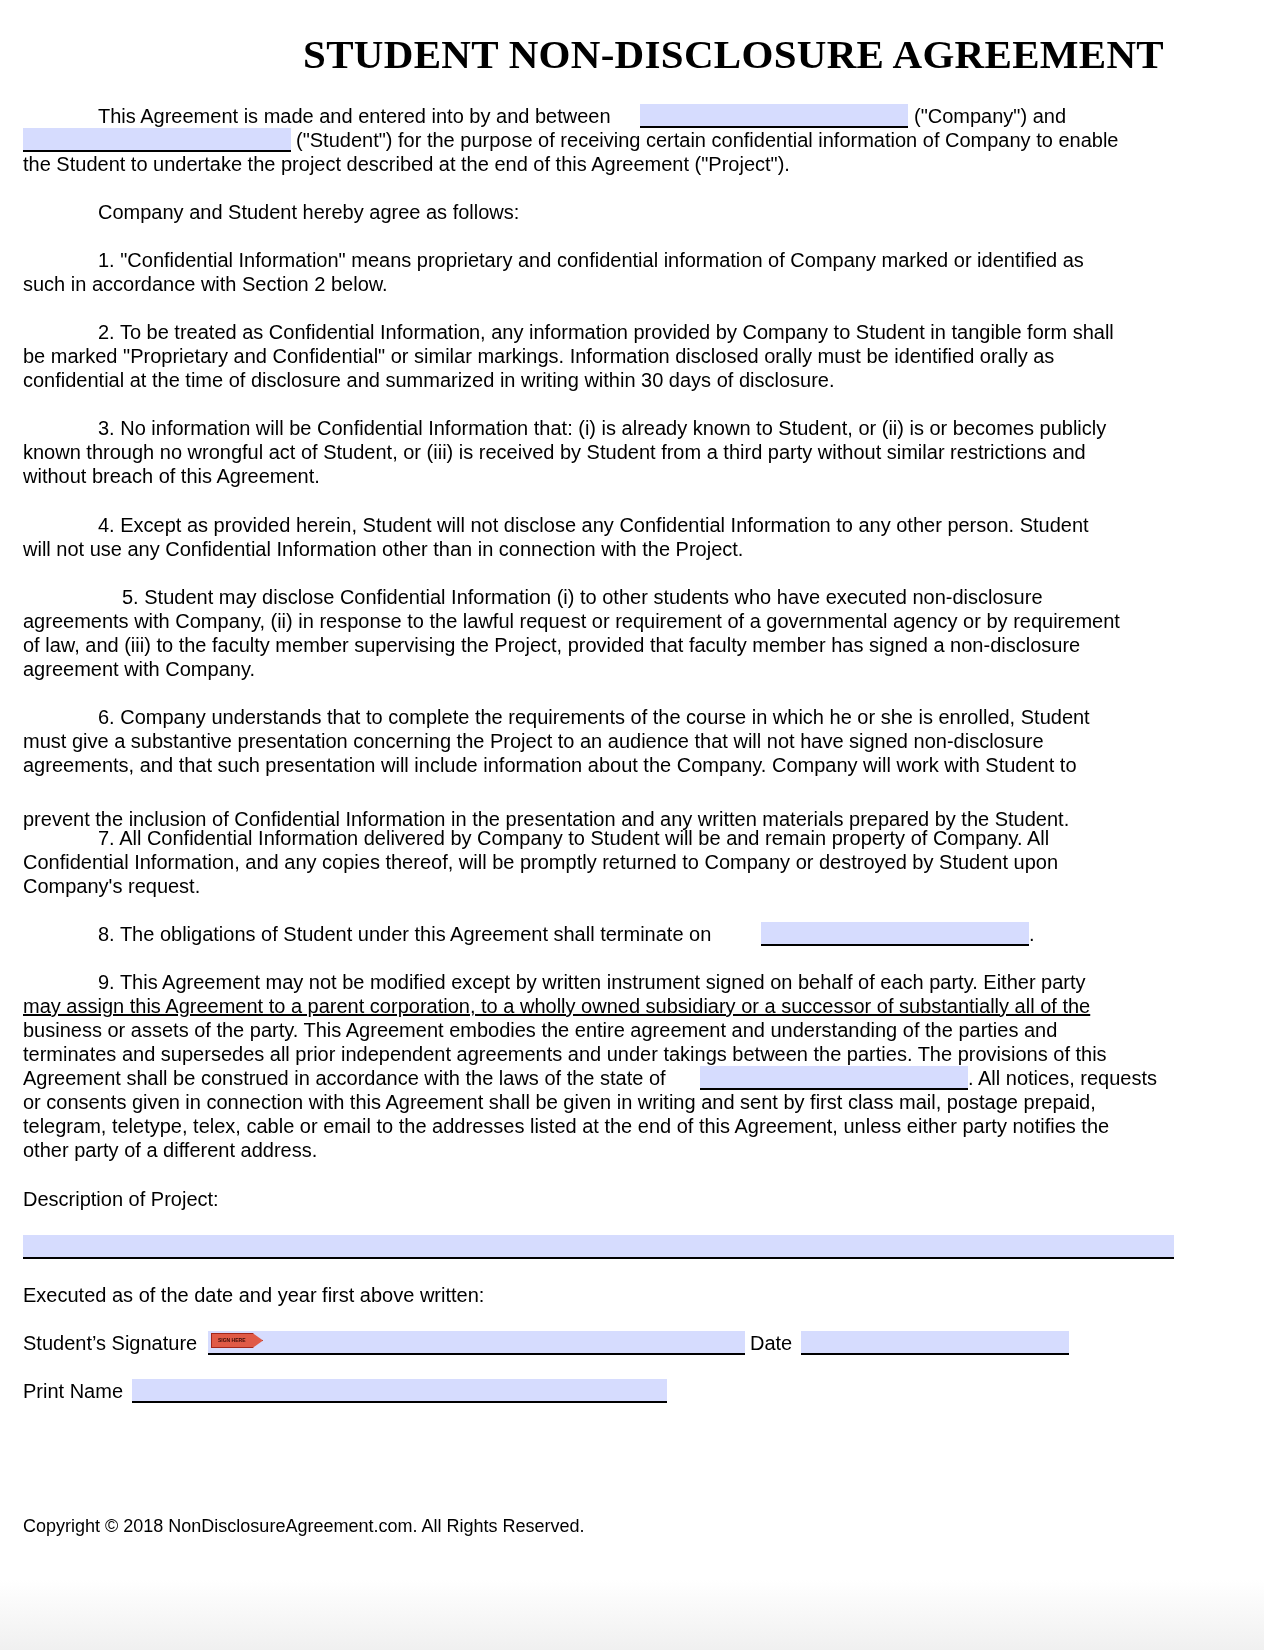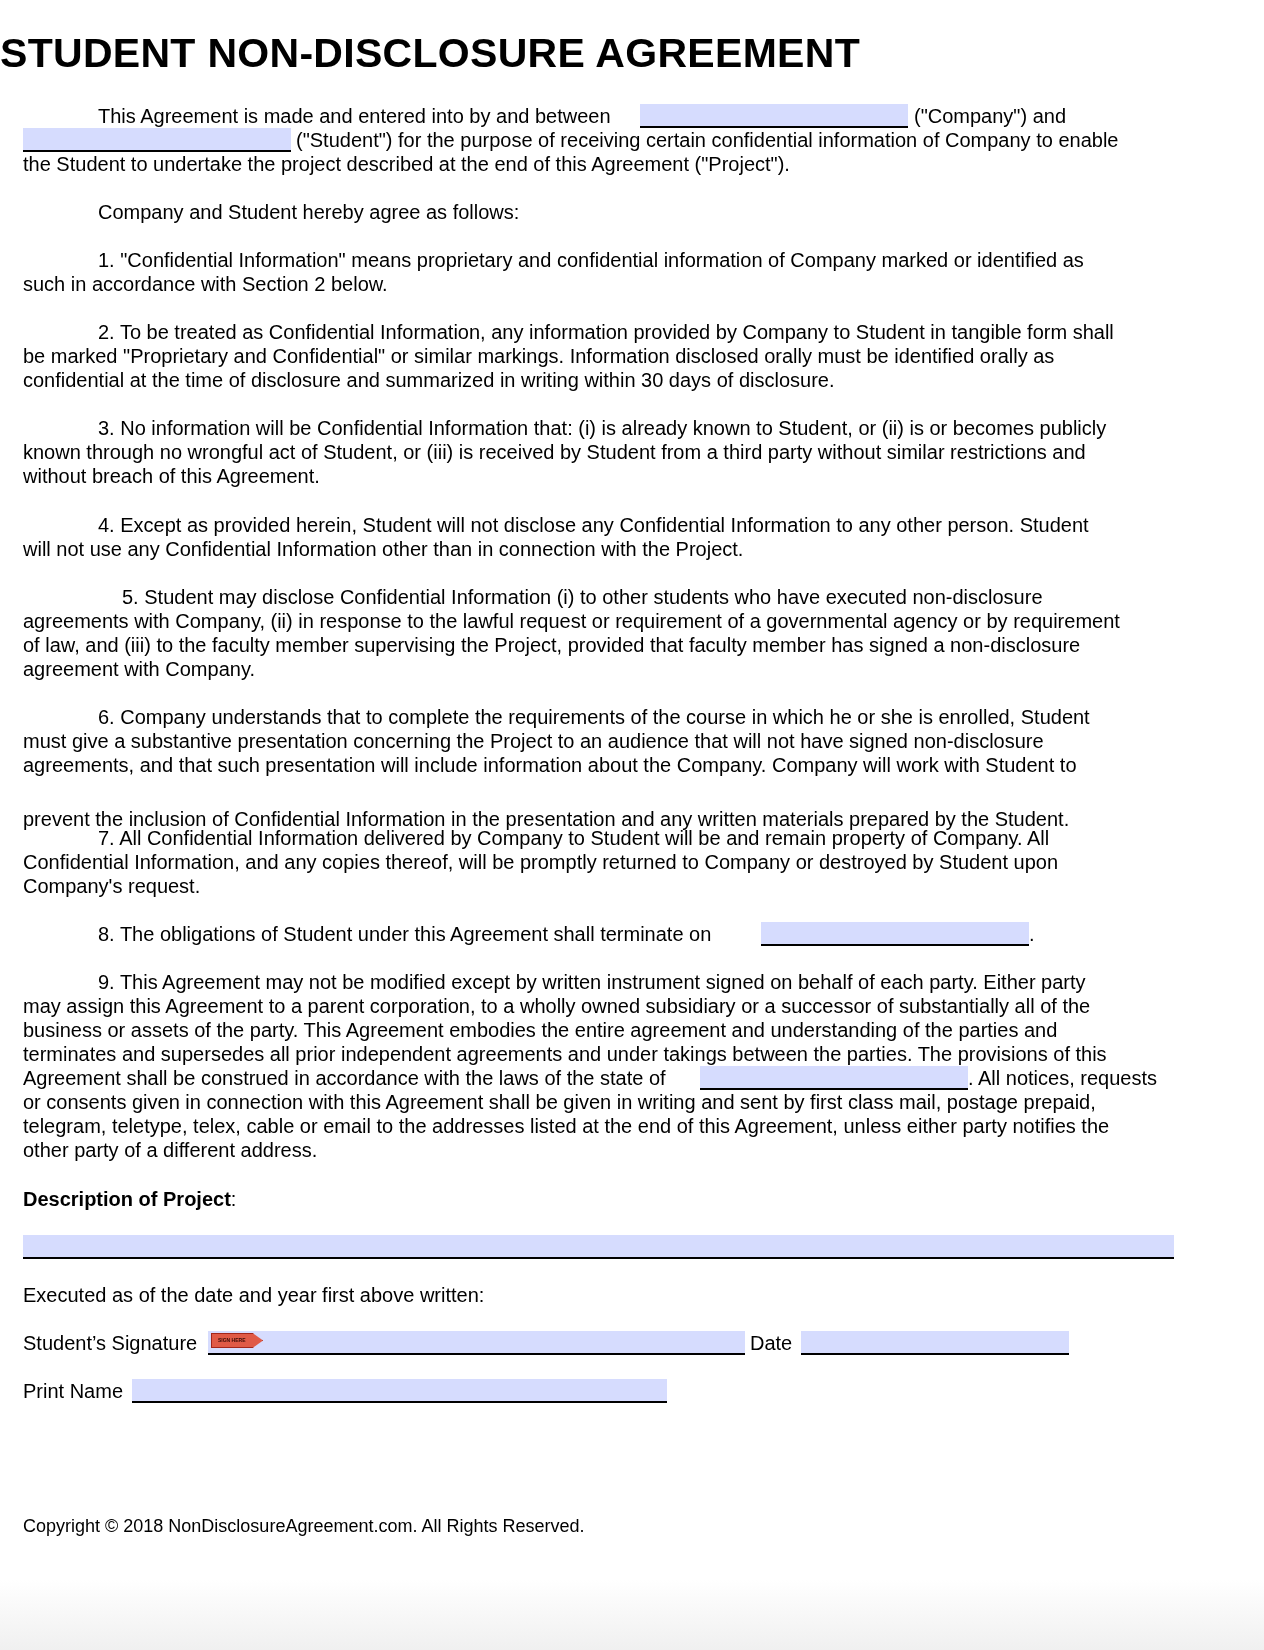--- a/index.html
+++ b/index.html
@@ -2,30 +2,30 @@
 <html><head>
 <meta charset="utf-8">
 <style>
   html, body { margin: 0; padding: 0; }
   body {
     width: 1264px; height: 1650px; position: relative; overflow: hidden;
     background: linear-gradient(to bottom, #ffffff 0px, #ffffff 1580px, #f0f0f0 1650px);
     font-family: "Liberation Sans", sans-serif; color: #000;
   }
   .title {
-    position: absolute; left: 0; width: 1164px; top: 30px; text-align: left;
-    font-size: 41px; font-weight: bold; letter-spacing: 0.3px;
+    position: absolute; left: 0; width: 1164px; top: 30px; text-align: right;
+    font-size: 41px; font-weight: bold; letter-spacing: 0.3px; font-family: Liberation Serif, serif;
   }
   .line {
     position: absolute; left: 23px; font-size: 20px; line-height: 24px; white-space: nowrap;
   }
   .field {
     position: absolute; background: #d6dcfe; border-bottom: 2px solid #000; box-sizing: border-box;
   }
-  .bold { font-weight: bold; text-align: right; }
+  .bold { font-weight: normal; text-align: right; }
   .sign-tag {
     position: absolute; left: 219px; top: 1399px; width: 52px; height: 15px;
     background: #e05a47; border: 1px solid #a3261b; box-sizing: border-box;
     clip-path: polygon(0 0, 80% 0, 100% 50%, 80% 100%, 0 100%);
     font-size: 5px; color: #3a0a05; line-height: 13px; padding-left: 6px; font-weight: bold;
   }
 </style>
 </head>
 <body>
 
@@ -66,21 +66,21 @@
 
 <div class="line" style="left:98px; top:826px;">7.   All Confidential Information delivered by Company to Student will be and remain property of Company. All</div>
 <div class="line" style="top:850px;">Confidential Information, and any copies thereof, will be promptly returned to Company or destroyed by Student upon</div>
 <div class="line" style="top:874px;">Company's request.</div>
 
 <div class="line" style="left:98px; top:922px;">8.   The obligations of Student under this Agreement shall terminate on</div>
 <div class="field" style="left:761px; top:922px; width:268px; height:24px;"></div>
 <div class="line" style="left:1029px; top:922px;">.</div>
 
 <div class="line" style="left:98px; top:970px;">9.   This Agreement may not be modified except by written instrument signed on behalf of each party.  Either party</div>
-<div class="line" style="top:994px;">may assign this Agreement to a parent corporation, to a wholly owned subsidiary or a successor of substantially all of the</div>
+<div class="line" style="top:994px;text-decoration:underline;">may assign this Agreement to a parent corporation, to a wholly owned subsidiary or a successor of substantially all of the</div>
 <div class="line" style="top:1018px;">business or assets of the party. This Agreement embodies the entire agreement and understanding of the parties and</div>
 <div class="line" style="top:1042px;text-align:right;">terminates and supersedes all prior independent agreements and under takings between the parties. The provisions of this</div>
 <div class="line" style="top:1066px;">Agreement shall be construed in accordance with the laws of the state of</div>
 <div class="field" style="left:700px; top:1066px; width:268px; height:24px;"></div>
 <div class="line" style="left:968px; top:1066px;">.  All notices, requests</div>
 <div class="line" style="top:1090px;">or consents given in connection with this Agreement shall be given in writing and sent by first class mail, postage prepaid,</div>
 <div class="line" style="top:1114px;">telegram, teletype, telex, cable or email to the addresses listed at the end of this Agreement, unless either party notifies the</div>
 <div class="line" style="top:1138px;">other party of a different address.</div>
 
 <div class="line" style="top:1187px;"><span class="bold">Description of Project</span><span>:</span></div>

